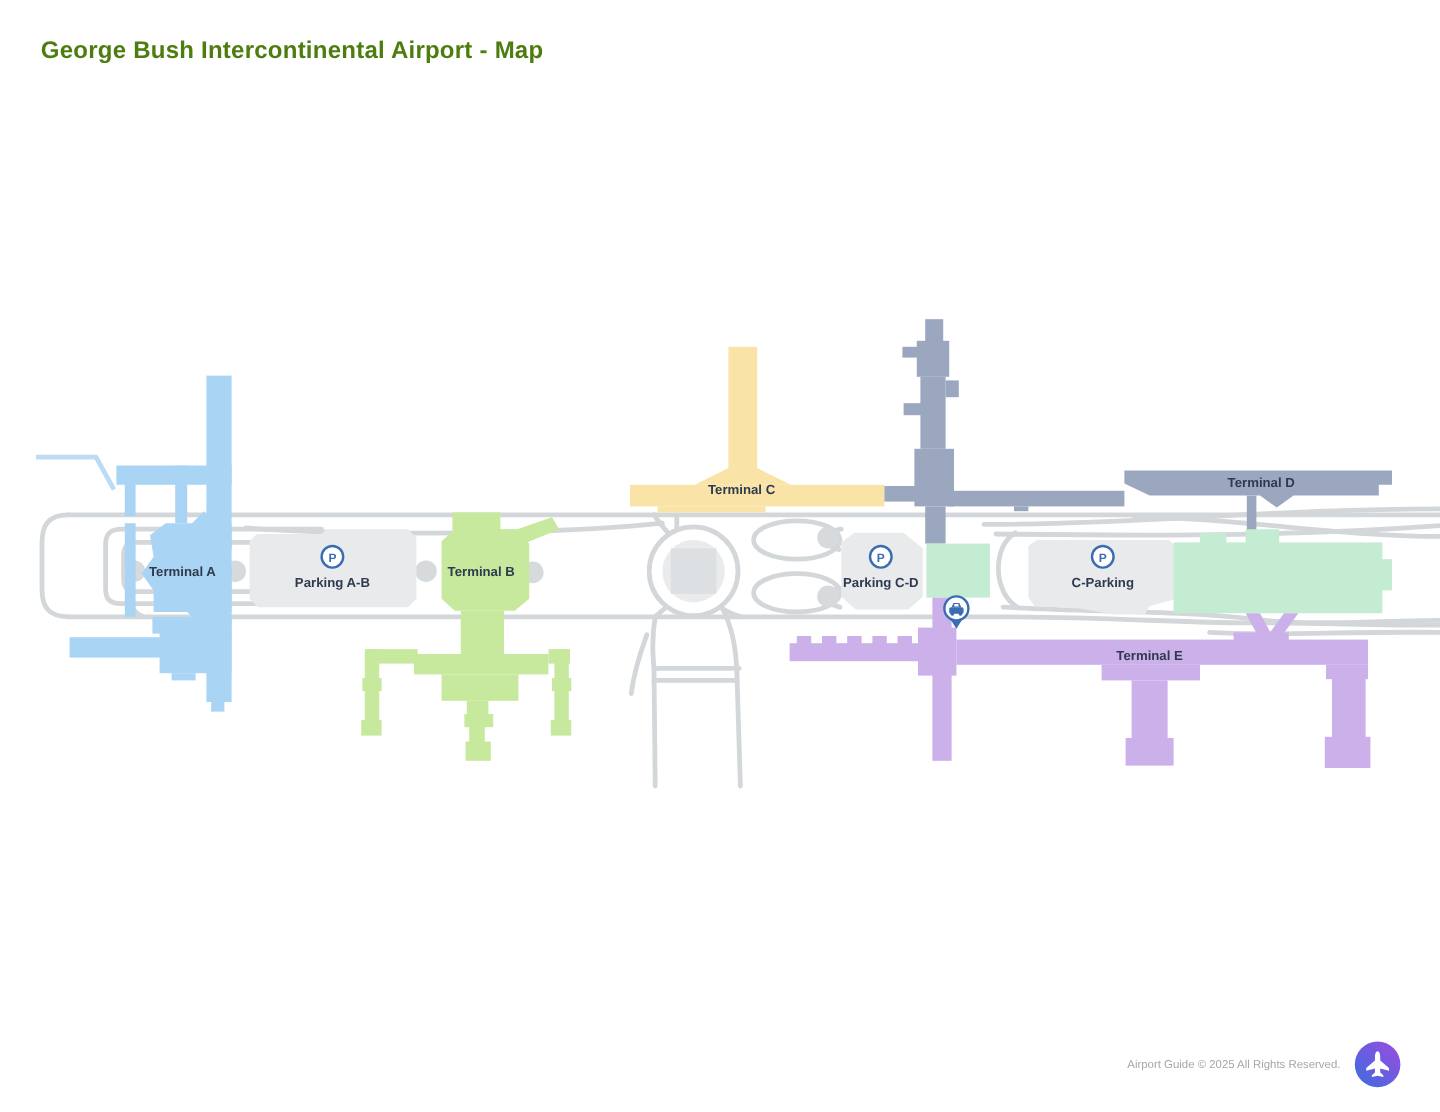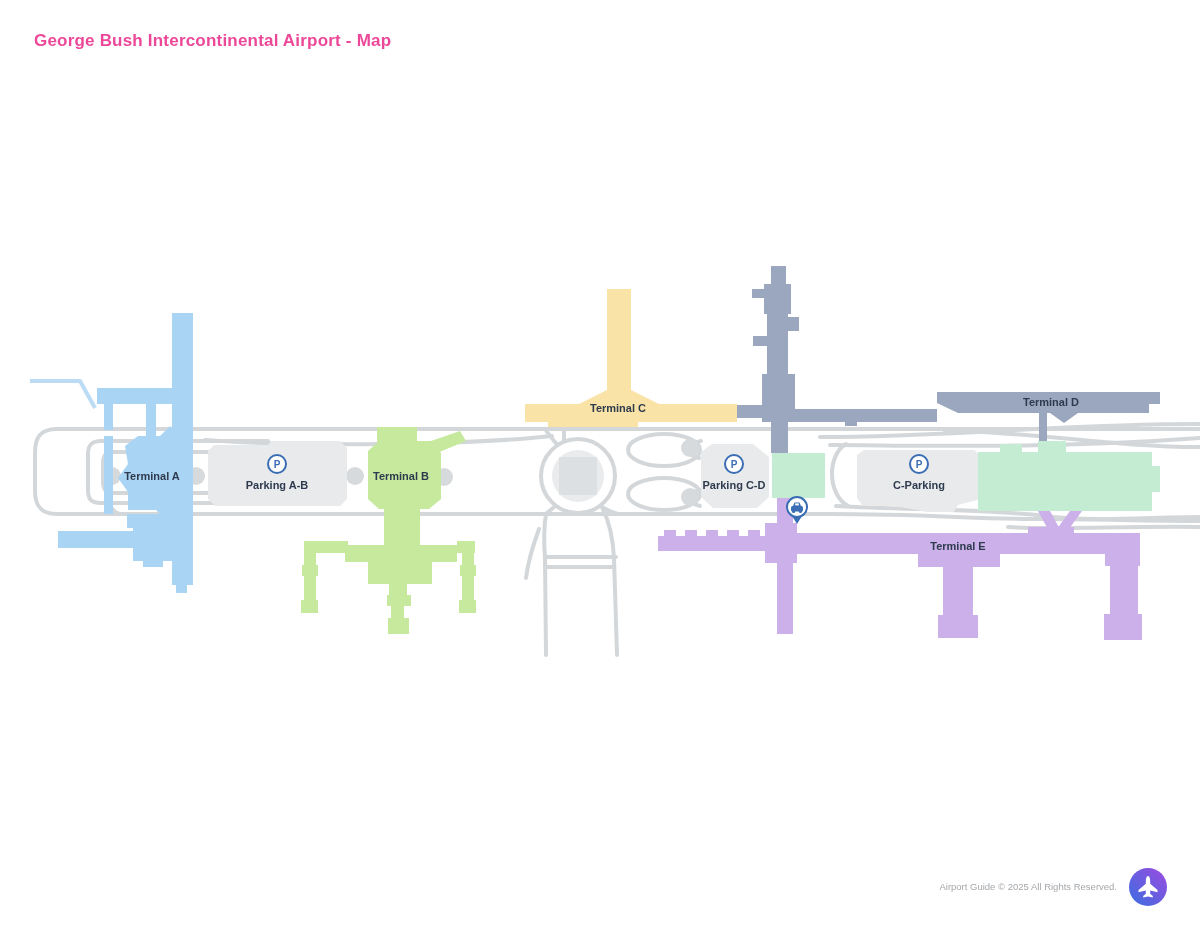--- a/index.html
+++ b/index.html
@@ -1,19 +1,19 @@
 <!DOCTYPE html>
 <html><head>
 <meta charset="utf-8">
 <style>
   html,body{margin:0;padding:0;background:#ffffff;}
   .stage{position:relative;width:1200px;height:927px;background:#ffffff;overflow:hidden;
          font-family:"Liberation Sans",sans-serif;}
-  .page-title{position:absolute;left:34px;top:31px;margin:0;font-size:17px;font-weight:bold;
-              color:#ec4899;letter-spacing:.2px;}
+  .page-title{position:absolute;left:34px;top:31px;margin:0;font-size:20px;font-weight:bold;
+              color:#4d7c0f;letter-spacing:.2px;}
   svg{position:absolute;left:0;top:0;}
   svg text{font-family:"Liberation Sans",sans-serif;}
   .tlabel{font-size:11px;font-weight:bold;fill:#2e3b4e;}
   .plabel{font-size:11px;font-weight:bold;fill:#2e3b4e;}
   .pletter{font-size:10px;font-weight:bold;fill:#3a6db3;}
   .footer-text{font-size:9.5px;fill:#a3a7ab;}
 </style>
 </head>
 <body>
 

